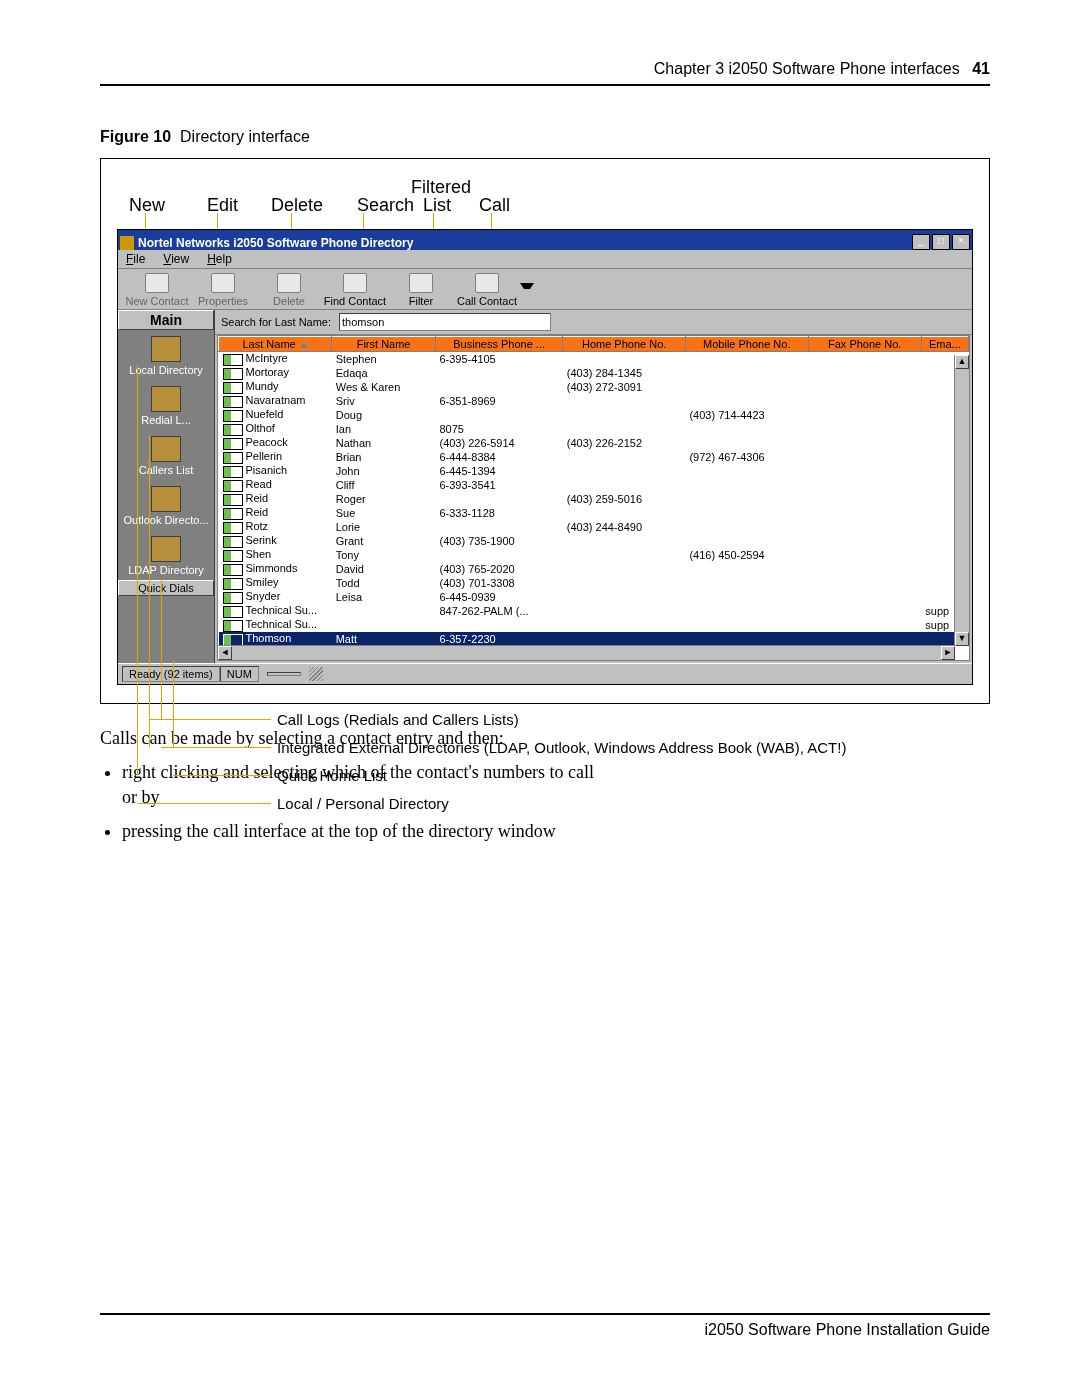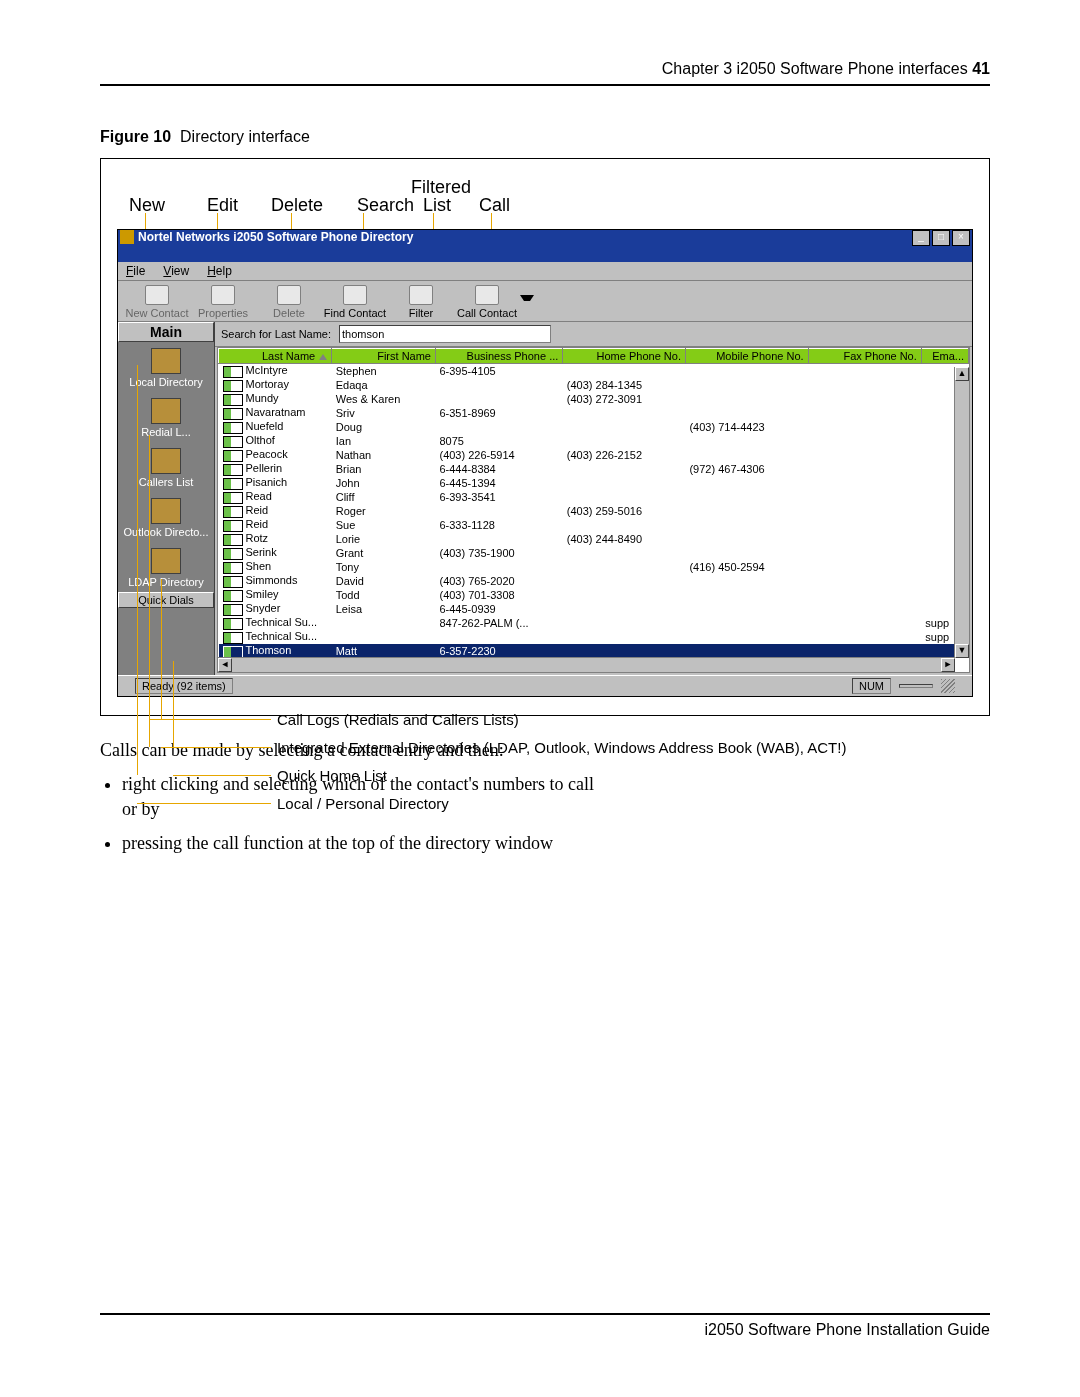--- a/index.html
+++ b/index.html
@@ -1,27 +1,27 @@
 <!DOCTYPE html>
 <html><head>
 <meta charset="utf-8">
 <style>
 html,body{margin:0;padding:0;background:#fff;font-family:Arial,Helvetica,sans-serif;color:#000}
 .page{width:1080px;height:1397px;position:relative;margin:0 auto;box-sizing:border-box;padding:60px 90px 70px 100px}
 .rule{border-top:2px solid #000;margin:6px 0 10px}
 .hdr{font-size:16px;text-align:right}
-.pg41{font-weight:bold;}
+.pg41{font-weight:bold;margin-left:8px}
 .figcap{font-size:16px;margin-top:42px}
 .figcap b{font-weight:bold}
 .figbox{border:1.5px solid #000;margin-top:12px;padding:14px 16px 18px;position:relative;font-family:"MS Sans Serif",Tahoma,Arial;font-size:12px}
 .callout-top{position:relative;height:56px}
 .callout-top .lbl{position:absolute;font-size:18px;white-space:nowrap;text-align:left}
 .vline{position:absolute;width:0;border-left:1px solid #e6a600}
 .app{border:1px solid #000;position:relative;background:#c0c0c0}
-.titlebar{background:linear-gradient(#1a3c9a,#1a3c9a);color:#fff;display:flex;align-items:flex-start;height:32px;padding:0 2px;font-size:12px}
+.titlebar{background:linear-gradient(#1a3c9a,#1a3c9a);color:#fff;display:flex;align-items:flex-end;height:20px;padding:0 2px;font-size:12px}
 .titlebar .ticon{width:14px;height:14px;background:#c90;margin-right:4px}
 .titlebar .t{flex:1;font-weight:bold}
 .wc{display:flex;gap:2px}
 .wc span{width:16px;height:14px;background:#c0c0c0;border:1px solid #000;font-size:10px;line-height:12px;text-align:center;font-family:Arial}
 .menubar{background:#c0c0c0;display:flex;gap:18px;padding:2px 8px;border-bottom:1px solid #808080;font-size:12px}
 .menubar span u{text-decoration:underline}
 .toolbar{display:flex;background:#c0c0c0;padding:4px 6px 2px;border-bottom:1px solid #808080;gap:0}
 .tool{width:66px;text-align:center;font-size:11px;color:#666}
 .tool.en{color:#000}
 .tool .ic{width:22px;height:18px;margin:0 auto 2px;background:#e8e8e8;border:1px solid #808080;border-radius:2px}
@@ -30,30 +30,30 @@
 .sidebar{width:96px;background:#808080;border-right:1px solid #404040}
 .sidehdr{background:#c0c0c0;text-align:center;font-weight:bold;font-size:14px;border:1px solid #fff;border-right-color:#404040;border-bottom-color:#404040;padding:1px}
 .sideitem{text-align:center;color:#fff;font-size:11px;padding:4px 2px}
 .sideitem .sic{width:28px;height:24px;margin:2px auto 2px;background:#b78f3a;border:1px solid #404040}
 .sidefoot{background:#c0c0c0;text-align:center;font-size:11px;border:1px solid #fff;border-right-color:#404040;border-bottom-color:#404040;padding:1px;color:#000}
 .main{flex:1;background:#c0c0c0;display:flex;flex-direction:column;font-size:11px}
 .searchrow{display:flex;align-items:center;gap:8px;padding:3px 6px;border-bottom:1px solid #808080}
 .searchrow input{height:16px;width:206px;font-size:11px;padding:0 2px;border:1px solid #808080;border-top-color:#404040;border-left-color:#404040;background:#fff}
 .gridwrap{position:relative;background:#fff;flex:1;border:1px solid #808080;margin:0 2px 2px;overflow:hidden}
 table.grid{border-collapse:collapse;width:100%;font-size:11px;table-layout:fixed}
-table.grid th{background:#84cc16;border:1px solid #808080;border-top-color:#fff;border-left-color:#fff;text-align:right;padding:1px 4px;font-weight:normal;white-space:nowrap;overflow:hidden}
+table.grid th{background:#f97316;border:1px solid #808080;border-top-color:#fff;border-left-color:#fff;text-align:center;padding:1px 4px;font-weight:normal;white-space:nowrap;overflow:hidden}
 table.grid td{padding:0 4px;white-space:nowrap;overflow:hidden;height:14px;vertical-align:middle}
 .cico{display:inline-block;width:18px;height:10px;background:linear-gradient(90deg,#6cc24a 0 38%,#fff 38% 100%);border:1px solid #000;margin-right:3px;vertical-align:middle}
 tr.sel td{background:#0a246a;color:#fff}
 tr.sel .cico{background:linear-gradient(90deg,#6cc24a 0 38%,#0a246a 38% 100%);border-color:#fff}
 .hsort{display:inline-block;width:0;height:0;border-left:4px solid transparent;border-right:4px solid transparent;border-bottom:6px solid #808080;margin-left:4px;vertical-align:middle}
 .scroll-v{position:absolute;right:0;top:19px;bottom:14px;width:14px;background:#c0c0c0;border-left:1px solid #808080;display:flex;flex-direction:column;justify-content:space-between}
 .scroll-v .btn,.scroll-h .btn{width:12px;height:12px;background:#c0c0c0;border:1px solid #fff;border-right-color:#404040;border-bottom-color:#404040;font-size:9px;line-height:10px;text-align:center}
 .scroll-h{position:absolute;left:0;right:14px;bottom:0;height:14px;background:#c0c0c0;border-top:1px solid #808080;display:flex;justify-content:space-between}
-.status{display:flex;justify-content:space-between;align-items:center;padding:2px 17px;border-top:1px solid #fff;font-size:11px}
+.status{display:flex;justify-content:flex-start;align-items:center;padding:2px 4px;border-top:1px solid #fff;font-size:11px}
 .status .cell{border:1px solid #808080;border-top-color:#404040;border-left-color:#404040;padding:1px 6px;background:#c0c0c0}
 .status .grip{width:14px;height:14px;background:repeating-linear-gradient(135deg,#808080 0 1px,transparent 1px 3px)}
 .hline{position:absolute;height:0;border-top:1px solid #e6a600}
 .legend{position:absolute;font-size:15px;font-family:Arial}
 .bodytext{font-family:Georgia,'Times New Roman',serif;font-size:18px;margin-top:22px;line-height:1.35}
 .bodytext ul{margin:10px 0 0 22px;padding:0}
 .bodytext li{margin:10px 0 0 0}
 .ftr{position:absolute;bottom:58px;left:100px;right:90px}
 .ftr .line{border-top:2px solid #000;margin-bottom:6px}
 .ftr .txt{text-align:right;font-size:16px}
@@ -389,21 +389,21 @@
     <div class="legend" style="left:176px;top:636px">Local / Personal Directory</div>
   </div>
 
   <div class="bodytext">
     <div>Calls can be made by selecting a contact entry and then:</div>
     <ul>
       <li>
         <span>right clicking and selecting which of the contact's numbers to call</span><br>
         <span>or by</span>
       </li>
-      <li>pressing the call function at the top of the directory window</li>
+      <li>pressing the call interface at the top of the directory window</li>
     </ul>
   </div>
 
   <div class="ftr">
     <div class="line"></div>
     <div class="txt">i2050 Software Phone Installation Guide</div>
   </div>
 </div>
 
 </body></html>

